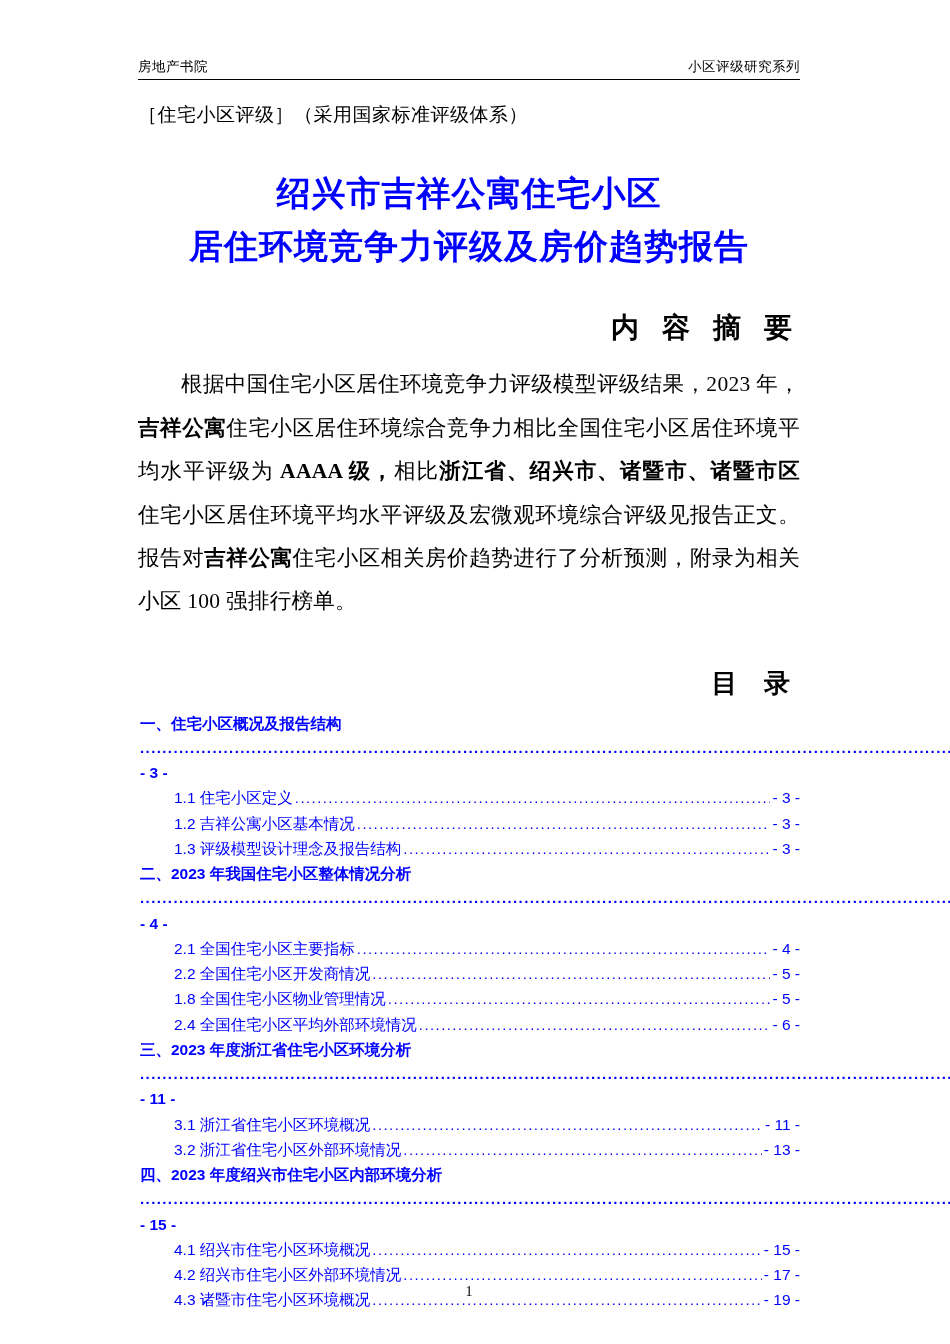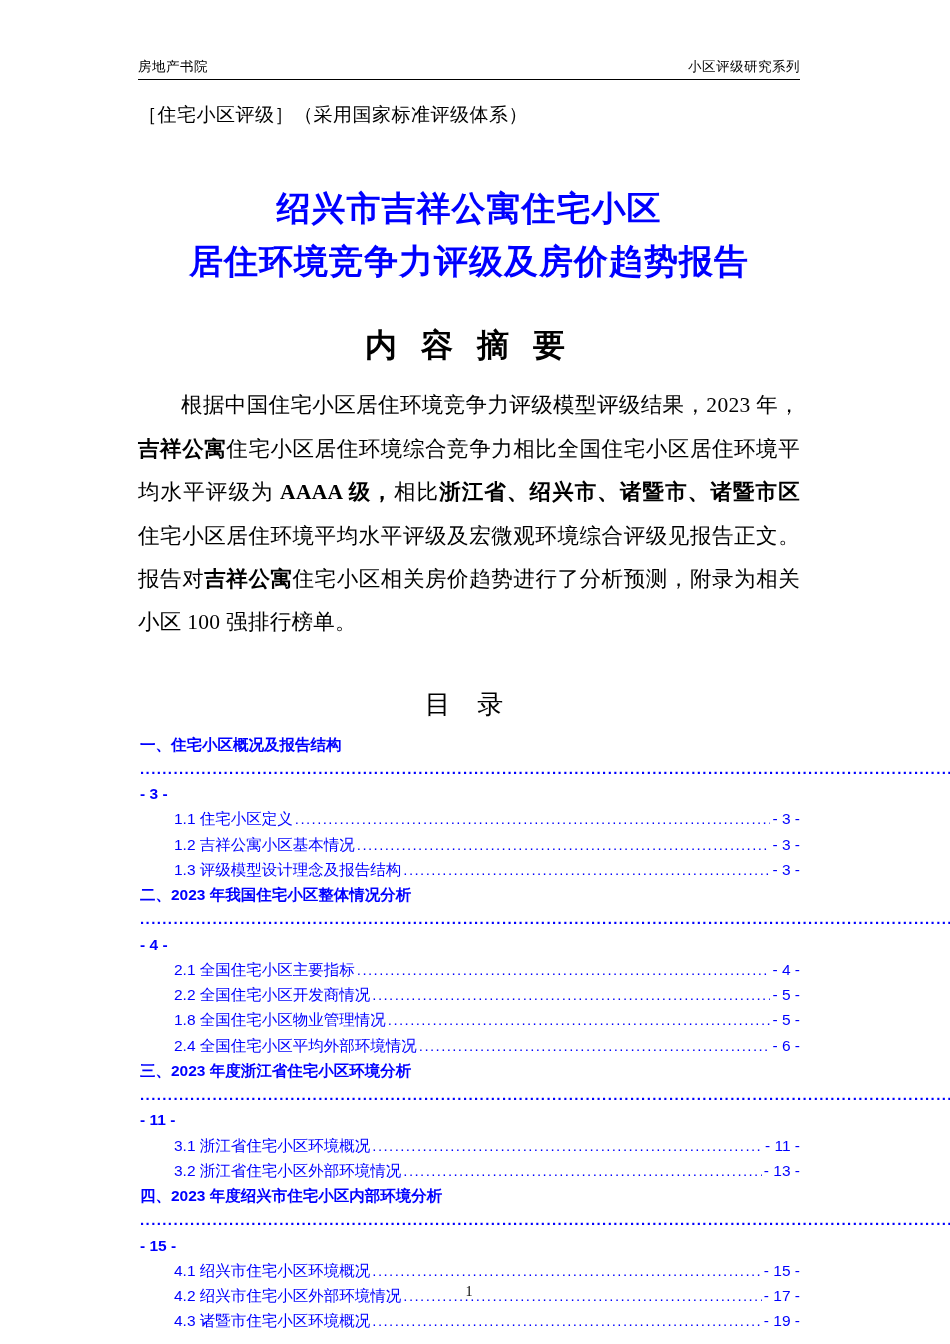--- a/index.html
+++ b/index.html
@@ -39,60 +39,60 @@
   
   .tagline {
     margin-top: 22px;
     font-size: 19px;
     font-family: "Liberation Serif", "DejaVu Serif", serif;
     letter-spacing: 0.5px;
   }
 
   
   .title-block {
-    margin-top: 55px;
+    margin-top: 40px;
     text-align: center;
     color: #0000ff;
     font-weight: bold;
   }
   .title-line {
     font-size: 34px;
     line-height: 1.55;
     letter-spacing: 1px;
   }
   .title-version {
     font-size: 27px;
     margin-top: 6px;
     letter-spacing: 0.5px;
   }
 
   
   .abstract-heading {
-    text-align: center;
-    font-size: 32px;
+    text-align: right;
+    font-size: 28px;
     font-weight: bold;
     margin-top: 36px;
     letter-spacing: 8px;
   }
   .abstract-body {
     margin-top: 16px;
     font-size: 21.5px;
     line-height: 2.02;
     text-align: justify;
     text-justify: inter-ideograph;
     text-indent: 2em;
     letter-spacing: 0.3px;
   }
   .abstract-body b { font-weight: bold; }
 
   
   .toc-heading {
-    text-align: center;
+    text-align: right;
     font-size: 26px;
-    font-weight: normal;
+    font-weight: bold;
     margin-top: 42px;
     letter-spacing: 10px;
   }
   .toc {
     margin-top: 10px;
     font-family: "Liberation Sans", "DejaVu Sans", sans-serif;
   }
   .toc-row {
     display: flex;
     align-items: baseline;

